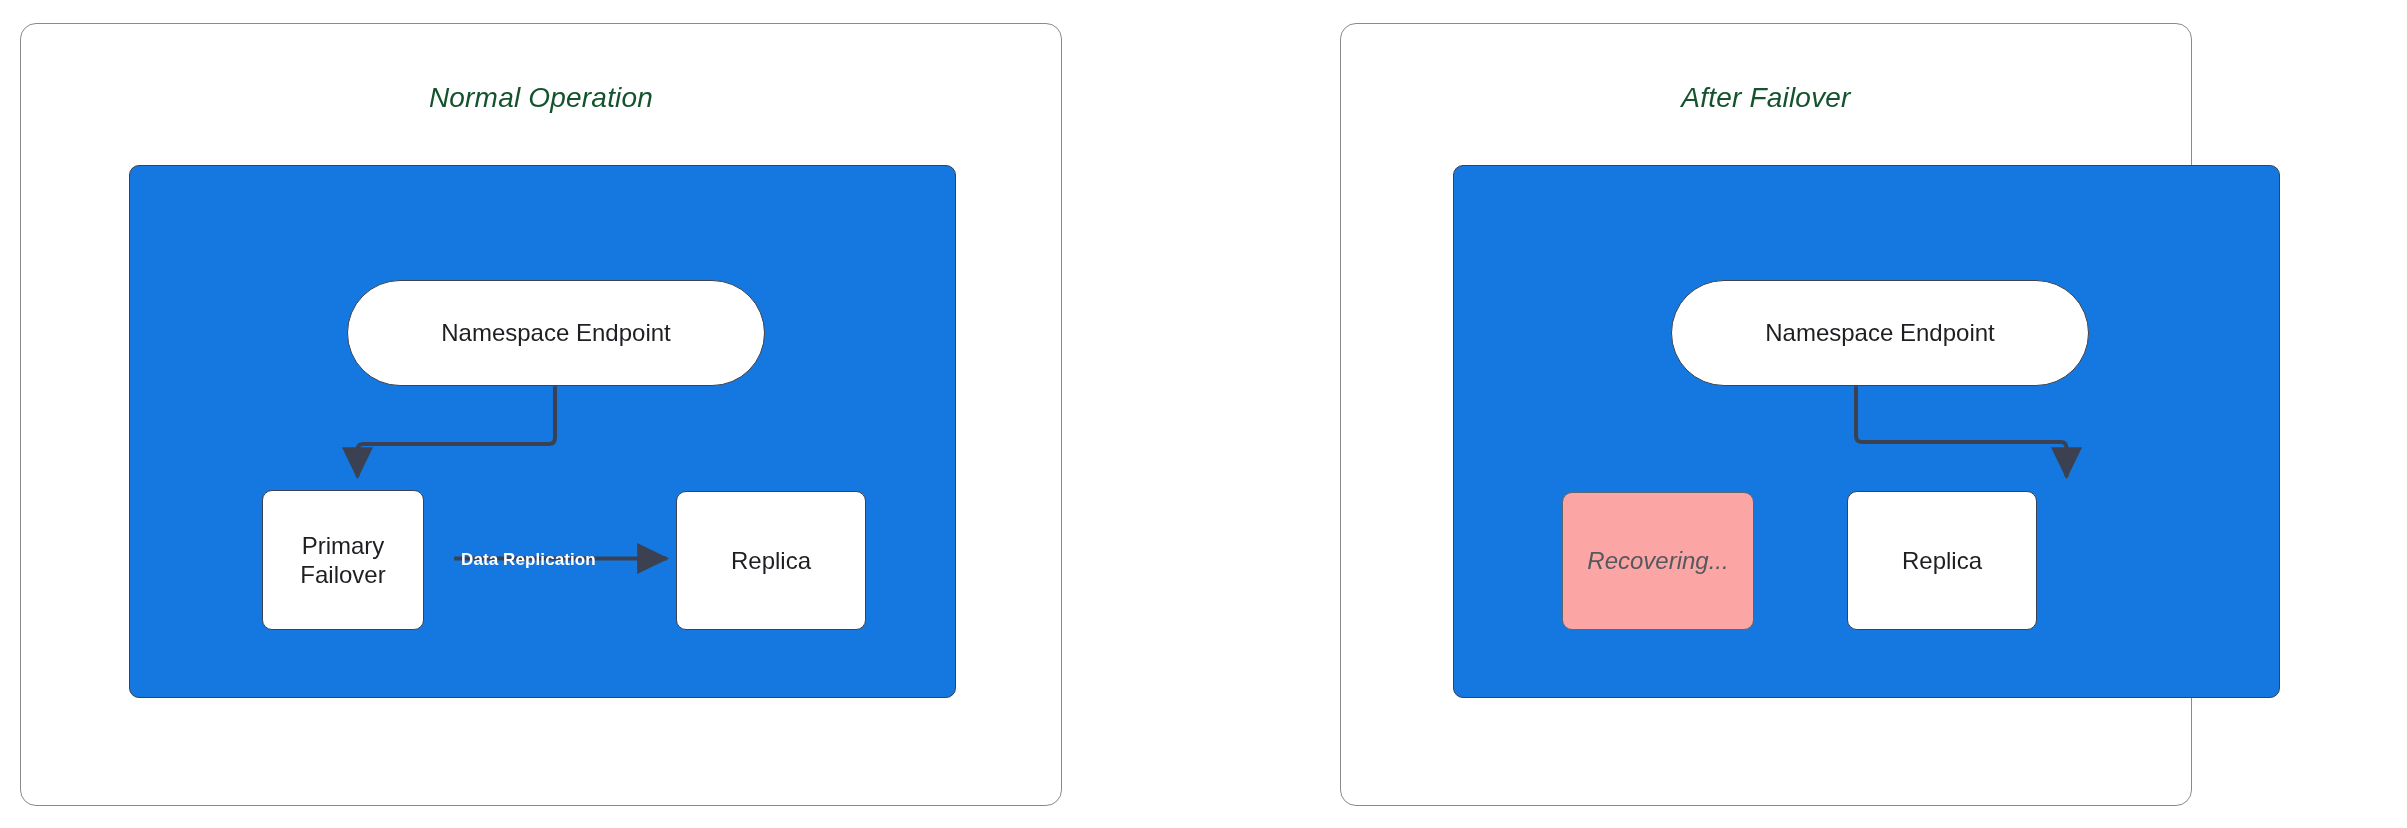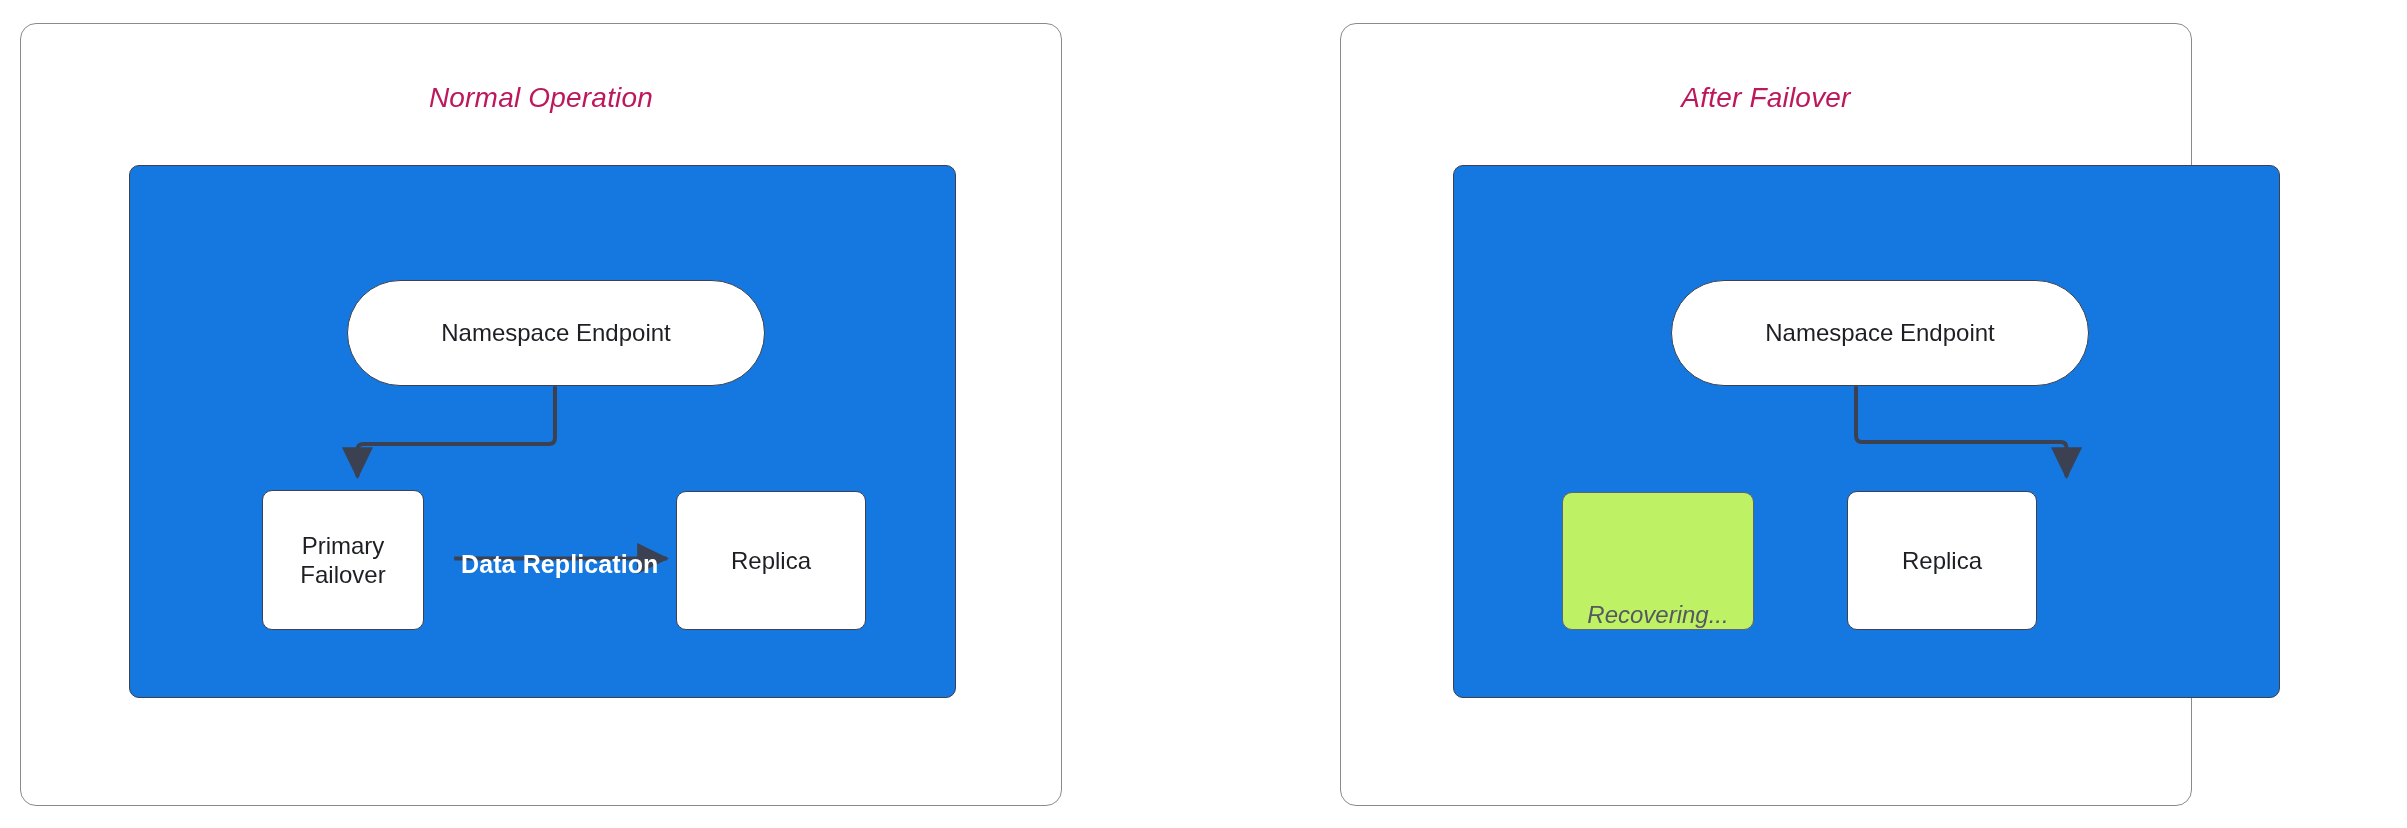--- a/index.html
+++ b/index.html
@@ -33,21 +33,21 @@
   #panel-failover{ left: 1340px; top: 23px; width: 852px; height: 783px; }
 
   .panel-title {
     position: absolute;
     left: 0;
     width: 100%;
     top: 58px;
     text-align: center;
     font-style: italic;
     font-size: 28px;
-    color: #be185d;
+    color: #14532d;
     letter-spacing: 0.2px;
     white-space: nowrap;
   }
 
   
   .blue-box {
     position: absolute;
     box-sizing: border-box;
     background: #1478e0;
     border: 1.5px solid #3b4150;
@@ -71,25 +71,24 @@
     line-height: 1.22;
     z-index: 4;
   }
   .node.pill {
     border-radius: 999px;
   }
   .node.rect {
     border-radius: 10px;
   }
   .node.dim {
-    background: #bef264;
+    background: #fca5a5;
     border-color: #60646c;
     color: #55595f;
     font-style: italic;
-    align-items: flex-end;
   }
 
   
   #node-endpoint-left { left: 217px; top: 114px; width: 418px; height: 106px; }
   #node-primary       { left: 132px; top: 324px; width: 162px; height: 140px; }
   #node-replica-left  { left: 546px; top: 325px; width: 190px; height: 139px; }
 
   
   #node-endpoint-right{ left: 217px; top: 114px; width: 418px; height: 106px; }
   #node-recovering    { left: 108px; top: 326px; width: 192px; height: 138px; }
@@ -122,21 +121,21 @@
     width: 295px;
     text-align: center;
     font-size: 24px;
     color: #151719;
     white-space: nowrap;
   }
 
   
   .edge-label {
     position: absolute;
-    font-size: 25px;
+    font-size: 17px;
     font-weight: bold;
     color: #ffffff;
     white-space: nowrap;
     z-index: 5;
     letter-spacing: 0.1px;
   }
   #label-data-replication {
     left: 331px;
     top: 384px;
   }

